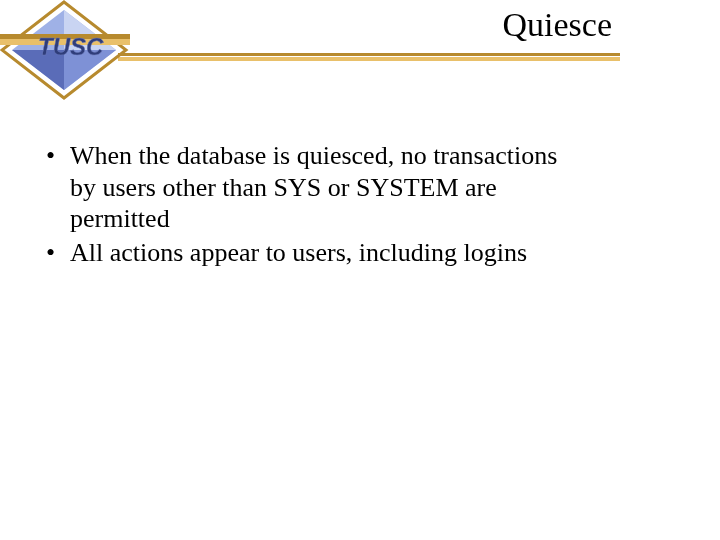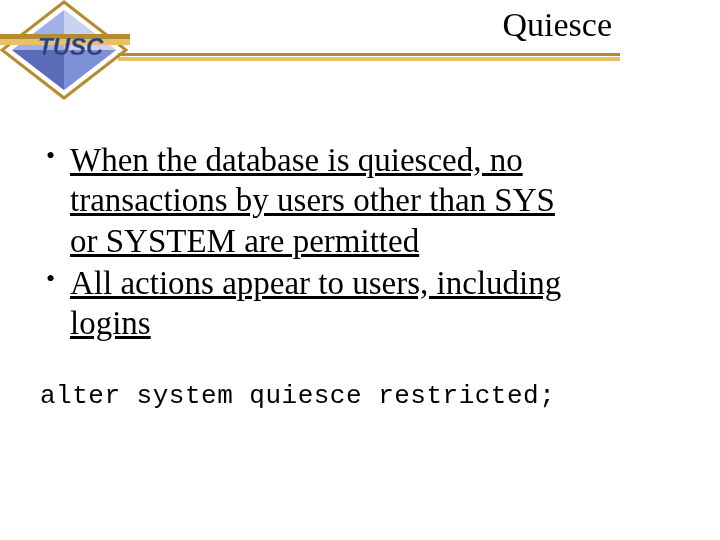--- a/index.html
+++ b/index.html
@@ -59,26 +59,25 @@
     right: 40px;
     top: 140px;
   }
   ul.bullets {
     margin: 0;
     padding: 0 0 0 30px;
     list-style: none;
   }
   ul.bullets li {
     position: relative;
-    font-size: 33px;
+    font-size: 26px;
     line-height: 1.22;
     color: #000;
     margin: 0 0 2px 0;
     padding-left: 0;
-    text-decoration: underline;
   }
   ul.bullets li::before {
     content: "•";
     position: absolute;
     left: -24px;
     top: 0;
     font-size: 26px;
     color: #000;
   }
   .code {
@@ -114,16 +113,15 @@
 
       <text x="38" y="55" font-family="Arial, Helvetica, sans-serif" font-weight="900" font-style="italic" font-size="24" fill="#2f3d7a" stroke="#6a78b8" stroke-width="0.5">TUSC</text>
     </svg>
   </div>
 
   <div class="body">
     <ul class="bullets">
       <li>When the database is quiesced, no transactions by users other than SYS or SYSTEM are permitted</li>
       <li>All actions appear to users, including logins</li>
     </ul>
-    <div class="code">alter system quiesce restricted;</div>
   </div>
 
 </div>
 
 </body></html>

